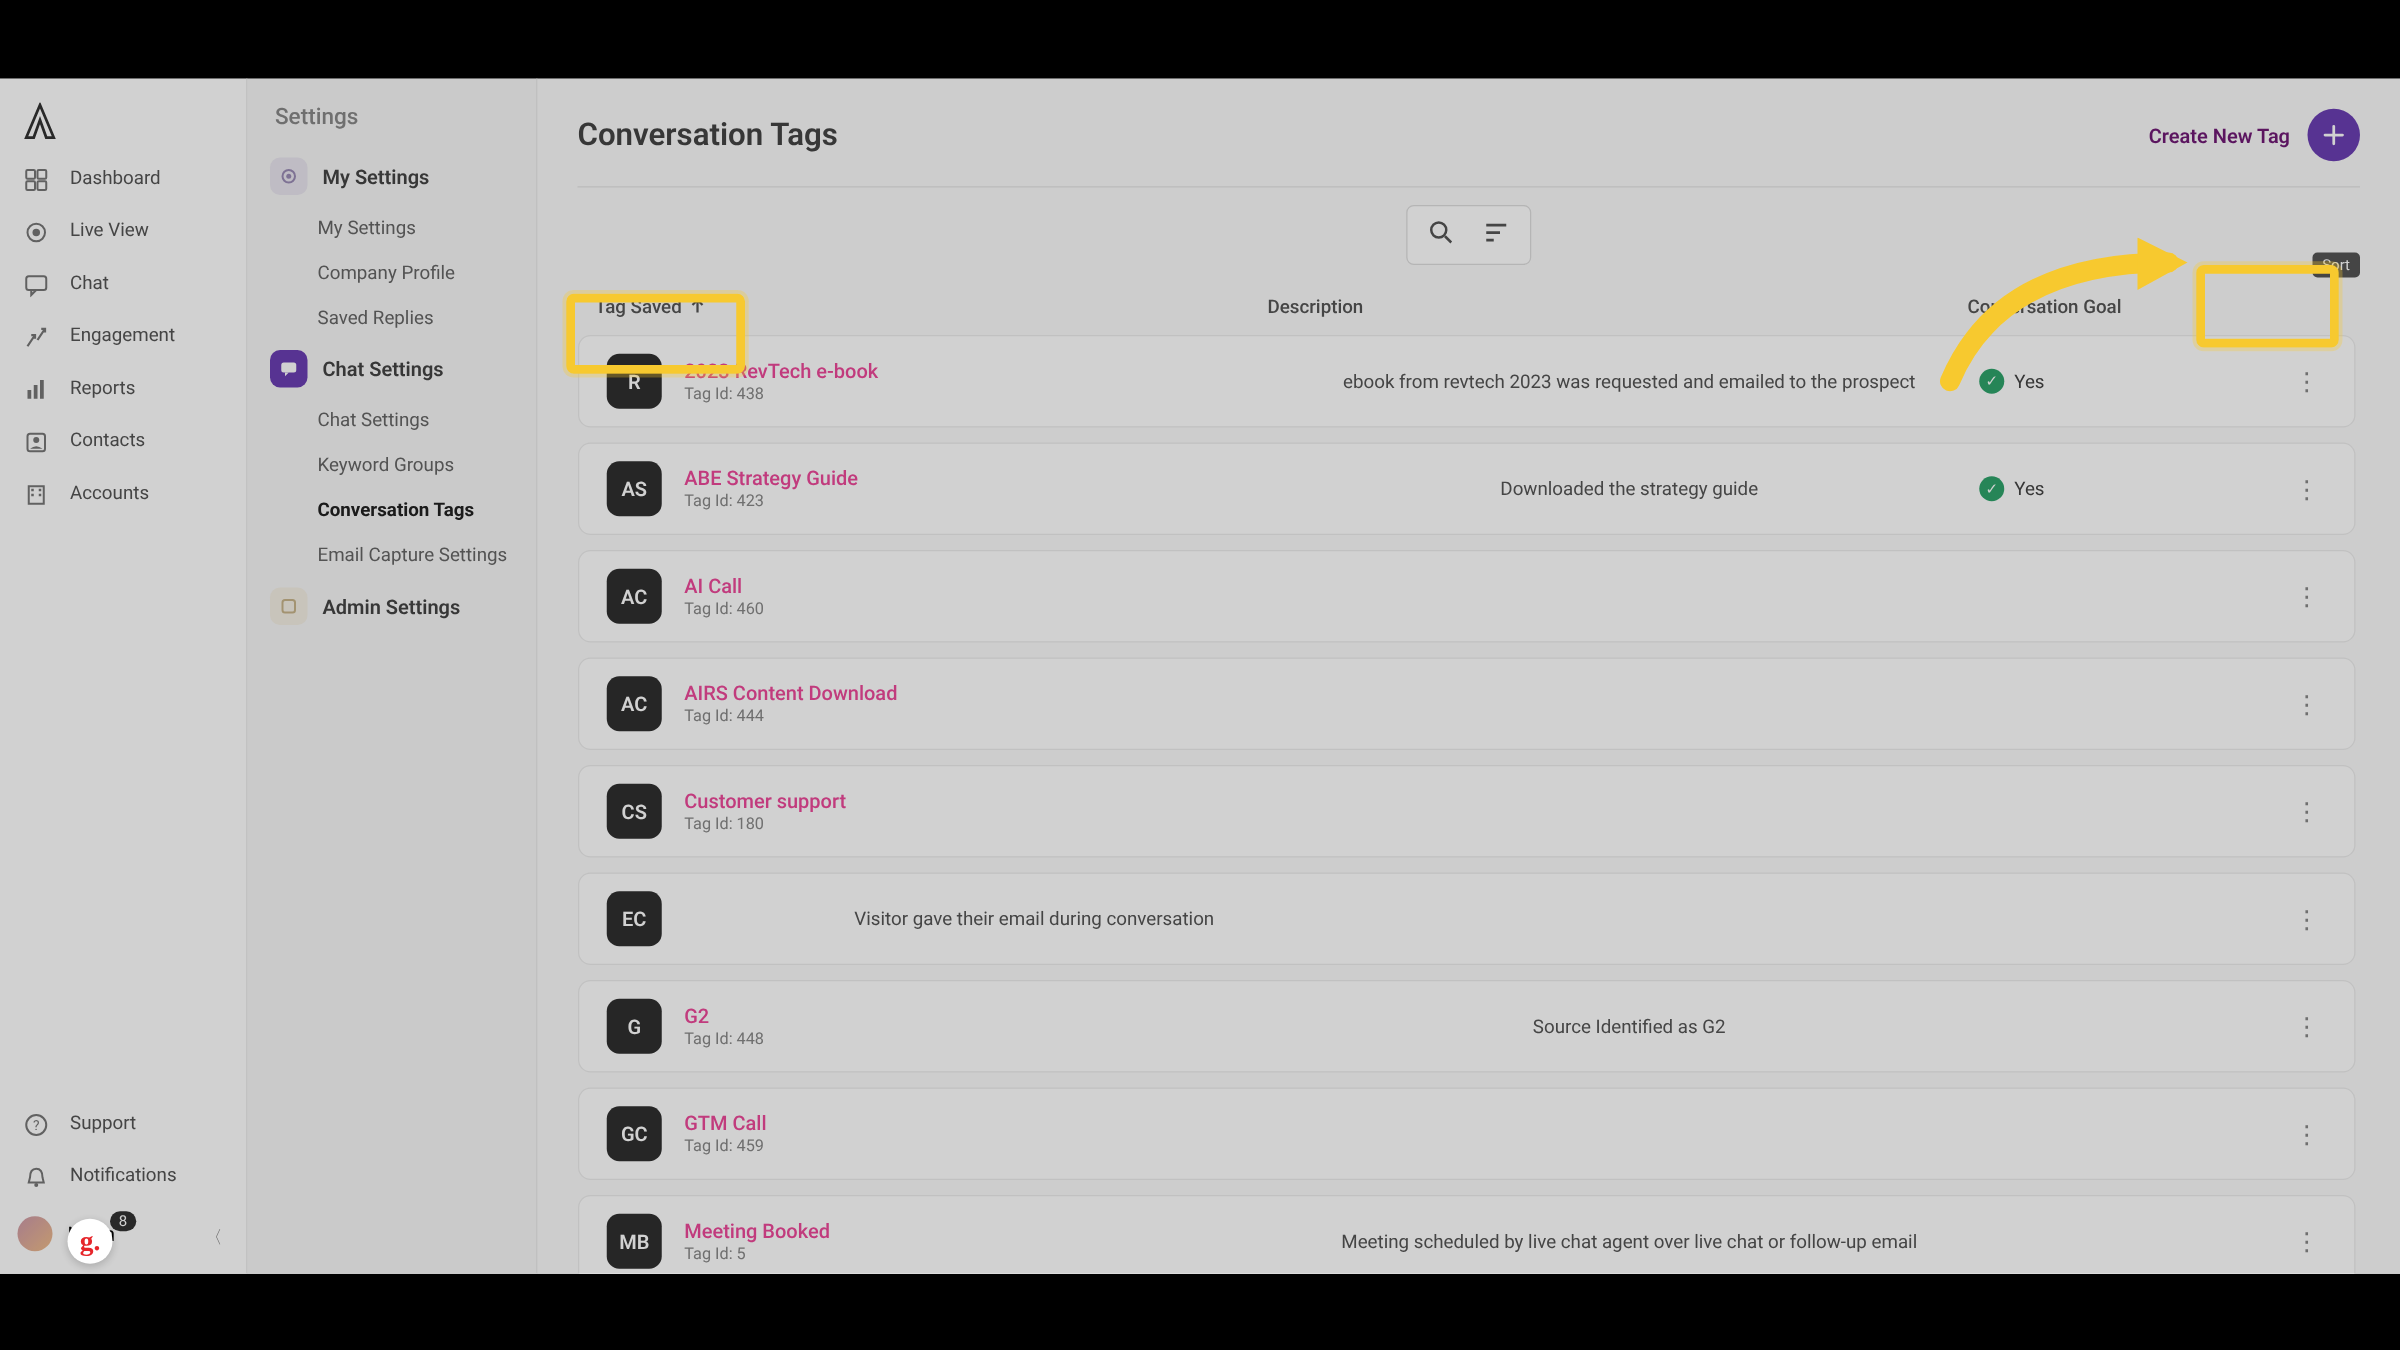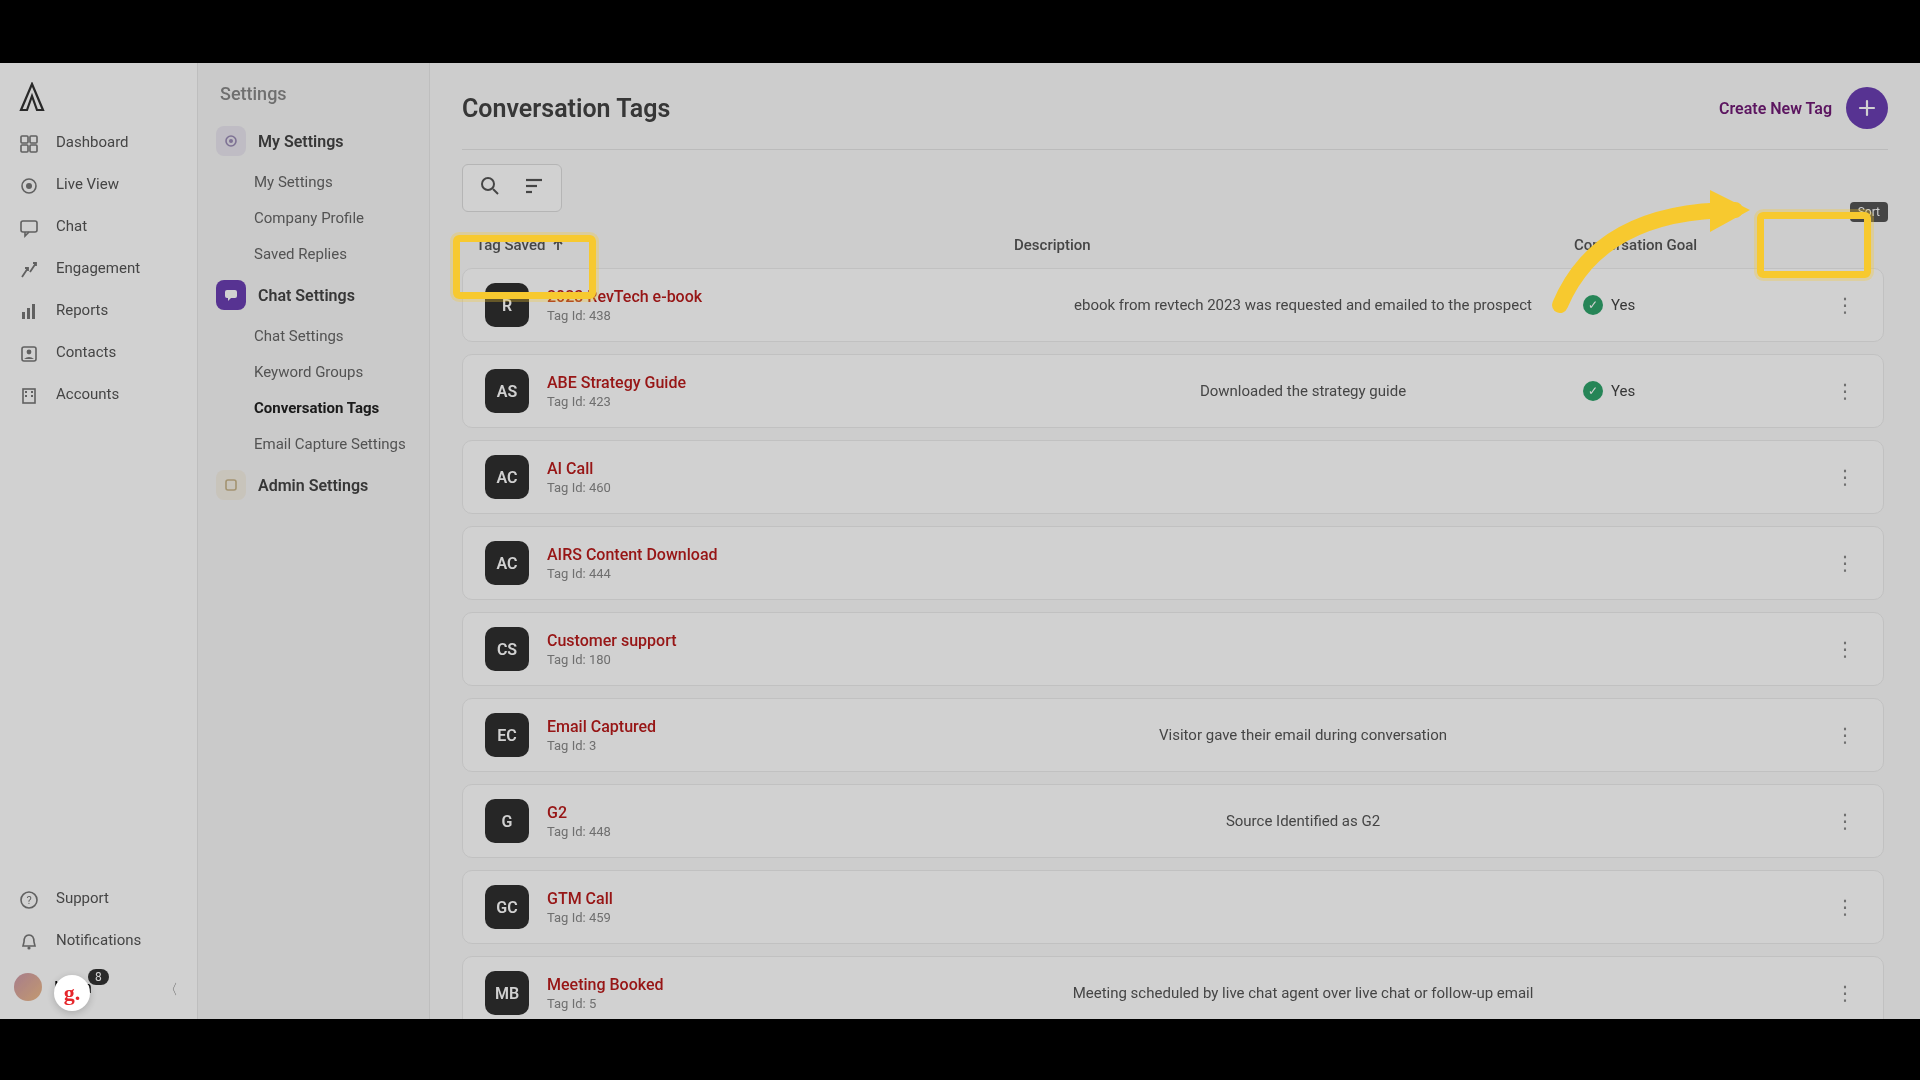--- a/index.html
+++ b/index.html
@@ -33,35 +33,35 @@
 .sec-item.active { font-weight: 700; color: #222; }
 
 
 .main { flex: 1; background: #fafafa; padding: 24px 32px 0 32px; display:flex; flex-direction:column; overflow:hidden; }
 .main-head { display:flex; align-items:center; justify-content:space-between; padding-bottom: 20px; border-bottom: 1px solid #e5e5e5; }
 .main-title { font-size: 25px; font-weight: 600; color: #444; }
 .create-wrap { display:flex; align-items:center; gap:14px; }
 .create-lbl { font-size:16px; font-weight:600; color:#701a75; }
 .create-fab { width:42px; height:42px; border-radius:50%; background:#6b3fb3; display:flex; align-items:center; justify-content:center; color:#fff; font-size:24px; }
 
-.toolbar { display:flex; justify-content:flex-start; align-items:center; gap:8px; padding: 14px 0 0; position: relative; }
+.toolbar { display:flex; justify-content:center; align-items:center; gap:8px; padding: 14px 0 0; position: relative; }
 .search-sort-box { display:flex; align-items:center; gap:22px; padding: 10px 16px; border:1px solid #ddd; border-radius:6px; background:#fff; }
 .sort-tooltip { position:absolute; right: 0; top: 52px; background:#555; color:#fff; font-size:12px; padding:3px 8px; border-radius:4px; }
 
 .col-headers { display:flex; padding: 24px 30px 14px 14px; font-size:15px; color:#555; font-weight:500; }
 .col-name { width: 538px; display:flex; align-items:center; gap:6px; }
 .col-desc { width: 560px; }
 .col-goal { flex:1; }
 
 .tag-list { overflow-y:auto; padding-right:4px; }
 .tag-row { display:flex; align-items:center; background:#fff; border:1px solid #ececec; border-radius:10px; margin-bottom:12px; padding: 14px 22px; }
 .tag-badge { width:44px; height:44px; border-radius:10px; display:flex; align-items:center; justify-content:center; font-weight:600; color:#fff; font-size:16px; margin-right:18px; }
 .bg-dk { background:#2f2f2f; }
 .tag-info { width: 476px; }
-.tag-name { font-size:16px; color:#b91c1c; font-weight:500; }
+.tag-name { font-size:16px; color:#ec4899; font-weight:500; }
 .tag-id { font-size:13px; color:#888; margin-top:2px; }
 .tag-desc { width:560px; font-size:15px; color:#555;text-align:center; }
 .tag-goal { flex:1; display:flex; align-items:center; gap:8px; font-size:15px; color:#444; }
 .goal-check { width:20px; height:20px; border-radius:50%; background:#2fa36b; display:inline-flex; align-items:center; justify-content:center; color:#fff; font-size:12px; }
 .row-more { color:#888; font-size:20px; padding:0 6px; }
 
 
 .highlight-box { position:absolute; border: 7px solid #f7c92f; border-radius:6px; pointer-events:none; z-index: 10; box-shadow: 0 0 0 3px rgba(247,201,47,.3); }
 .hl-tagname { top: 235px; left: 453px; width: 143px; height: 64px; }
 .hl-sort { top: 212px; left: 1757px; width: 114px; height: 66px; }
@@ -307,24 +307,20 @@
           <div class="tag-info">
             <div class="tag-name">Customer support</div>
             <div class="tag-id">Tag Id: 180</div>
           </div>
           <div class="tag-desc"></div>
           <div class="tag-goal"></div>
           <div class="row-more">⋮</div>
         </div>
         <div class="tag-row">
           <div class="tag-badge bg-dk">EC</div>
-          <div class="tag-info">
-            <div class="tag-name">Email Captured</div>
-            <div class="tag-id">Tag Id: 3</div>
-          </div>
           <div class="tag-desc">Visitor gave their email during conversation</div>
           <div class="tag-goal"></div>
           <div class="row-more">⋮</div>
         </div>
         <div class="tag-row">
           <div class="tag-badge bg-dk">G</div>
           <div class="tag-info">
             <div class="tag-name">G2</div>
             <div class="tag-id">Tag Id: 448</div>
           </div>

